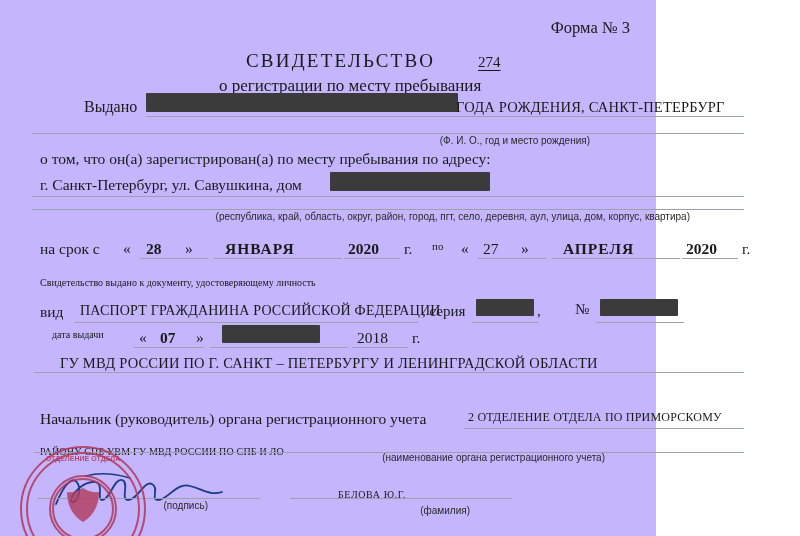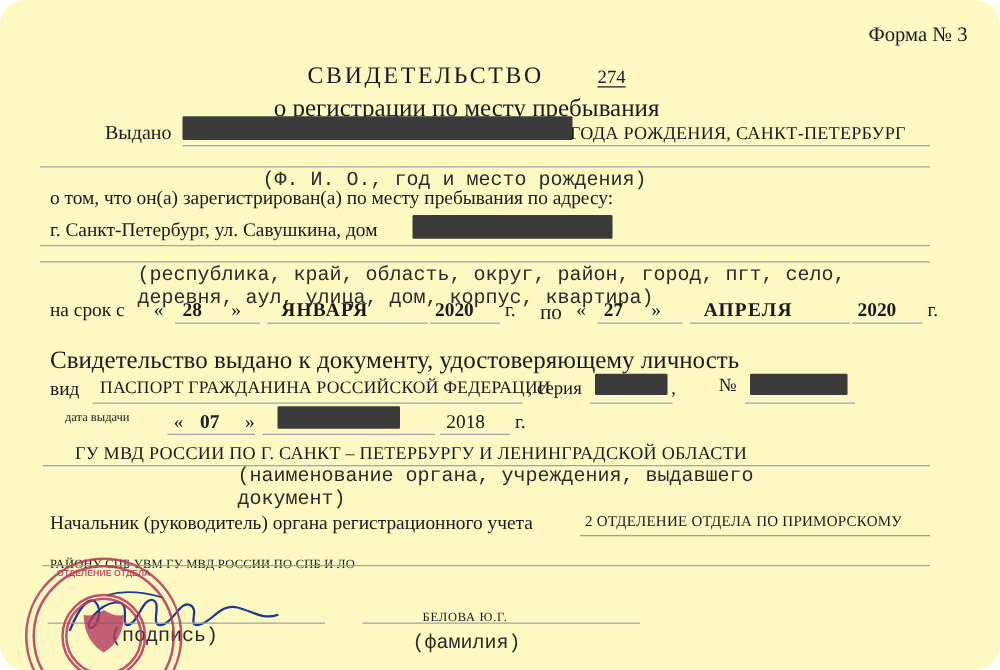--- a/index.html
+++ b/index.html
@@ -9,41 +9,40 @@
   }
   body {
     width: 800px;
     height: 536px;
     overflow: hidden;
     font-family: "Liberation Serif", serif;
     color: #1a1a1a;
   }
   .page {
     position: relative;
-    width: 800px;
+    width: 656px;
     height: 536px;
-    background: #fef9c3;
-    border-radius: 20px;
+    background: #c4b5fd;
   }
   .rule {
     position: absolute;
     border-bottom: 1px solid #9aa3ad;
     height: 0;
   }
   .redact {
     position: absolute;
     background: #3b3b3b;
     border-radius: 1px;
   }
   .cap {
     position: absolute;
-    font-size: 16px;
+    font-size: 10px;
     color: #2a2a2a;
-    text-align: left;
-    font-family: Liberation Mono, monospace;
+    text-align: right;
+    font-family: Liberation Sans, sans-serif;
   }
   .txt {
     position: absolute;
     white-space: nowrap;
     font-family: "Liberation Serif", serif;
   }
 
   
   #form-no {
     right: 26px; top: 18px;
@@ -56,21 +55,21 @@
     text-align: right;
   }
   #doc-number {
     left: 478px; top: 54px;
     font-size: 15px;
     text-decoration: underline;
     text-underline-offset: 3px;
   }
   #doc-subtitle {
     left: 219px; top: 76px;
-    font-size: 20px;
+    font-size: 17px;
   }
 
   #issued-label { left: 84px; top: 98px; font-size: 16px; }
   #issued-tail  { left: 456px; top: 99px; font-size: 14.5px; letter-spacing: .2px; }
   #redact-name  { left: 146px; top: 93px; width: 312px; height: 19px; }
 
   #cap-fio { left: 210px; top: 135px; width: 380px; }
 
   #line-about { left: 40px; top: 150px; font-size: 15.5px; }
   #line-addr  { left: 40px; top: 176px; font-size: 15.5px; }
@@ -78,29 +77,29 @@
 
   #cap-addr { left: 110px; top: 211px; width: 580px; }
 
   #term-pre   { left: 40px; top: 240px; font-size: 15.5px; }
   #term-d1    { left: 146px; top: 240px; font-size: 15.5px; font-weight: bold; }
   #term-q1a   { left: 123px; top: 240px; font-size: 15.5px; }
   #term-q1b   { left: 185px; top: 240px; font-size: 15.5px; }
   #term-m1    { left: 225px; top: 240px; font-size: 15.5px; font-weight: bold; letter-spacing: 1px; }
   #term-y1    { left: 348px; top: 240px; font-size: 15.5px; font-weight: bold; }
   #term-g1    { left: 404px; top: 240px; font-size: 15.5px; }
-  #term-po    { left: 432px; top: 240px; font-size: 17px; }
+  #term-po    { left: 432px; top: 240px; font-size: 11px; }
   #term-q2a   { left: 461px; top: 240px; font-size: 15.5px; }
-  #term-d2    { left: 483px; top: 240px; font-size: 15.5px; font-weight: bold; }
+  #term-d2    { left: 483px; top: 240px; font-size: 15.5px; font-weight: normal; }
   #term-q2b   { left: 521px; top: 240px; font-size: 15.5px; }
   #term-m2    { left: 563px; top: 240px; font-size: 15.5px; font-weight: bold; letter-spacing: 1px; }
   #term-y2    { left: 686px; top: 240px; font-size: 15.5px; font-weight: bold; }
   #term-g2    { left: 742px; top: 240px; font-size: 15.5px; }
 
-  #cert-issued { left: 40px; top: 277px; font-size: 20px; }
+  #cert-issued { left: 40px; top: 277px; font-size: 10px; }
 
   #vid-label  { left: 40px; top: 303px; font-size: 15.5px; }
   #vid-value  { left: 80px; top: 303px; font-size: 14px; letter-spacing: .2px; }
   #seriya-lab { left: 422px; top: 303px; font-size: 15px; }
   #redact-ser { left: 476px; top: 299px; width: 58px; height: 17px; }
   #comma-ser  { left: 537px; top: 303px; font-size: 15px; }
   #nomer-lab  { left: 575px; top: 301px; font-size: 15px; }
   #redact-num { left: 600px; top: 299px; width: 78px; height: 17px; }
 
   #date-label { left: 52px; top: 329px; font-size: 10px; }
@@ -203,27 +202,27 @@
   <div class="txt" id="date-q2">»</div>
   <div class="redact" id="redact-mon"></div>
   <div class="txt" id="date-y">2018</div>
   <div class="txt" id="date-g">г.</div>
   <div class="rule" style="left:134px; top:347px; width:70px;"></div>
   <div class="rule" style="left:210px; top:347px; width:138px;"></div>
   <div class="rule" style="left:352px; top:347px; width:56px;"></div>
 
   <div class="txt" id="organ-line">ГУ  МВД  РОССИИ  ПО  Г. САНКТ – ПЕТЕРБУРГУ  И  ЛЕНИНГРАДСКОЙ ОБЛАСТИ</div>
   <div class="rule" style="left:34px; top:372px; width:710px;"></div>
-  <div class="cap" id="cap-organ">(наименование органа, учреждения, выдавшего документ)</div>
 
   <div class="txt" id="chief-label">Начальник (руководитель) органа регистрационного учета</div>
   <div class="txt" id="chief-val1">2 ОТДЕЛЕНИЕ ОТДЕЛА  ПО ПРИМОРСКОМУ</div>
   <div class="rule" style="left:464px; top:428px; width:280px;"></div>
   <div class="txt" id="chief-val2">РАЙОНУ СПБ УВМ  ГУ  МВД РОССИИ  ПО СПБ  И  ЛО</div>
   <div class="rule" style="left:34px; top:452px; width:710px;"></div>
+  <div class="cap" id="cap-organ2">(наименование органа регистрационного учета)</div>
 
   <svg id="signature" viewBox="0 0 175 42">
     <path d="M4,34 C14,10 22,6 26,14 C30,22 24,34 20,32 C16,30 26,14 40,12 C54,10 44,30 50,30 C58,30 62,8 70,10 C78,12 68,30 76,30 C86,30 92,10 100,14 C108,18 98,30 106,30 C116,30 124,12 138,16 C150,19 158,26 170,22" fill="none" stroke="#1b3a8a" stroke-width="1.8" stroke-linecap="round"></path>
     <path d="M34,6 C48,2 64,4 78,8" fill="none" stroke="#1b3a8a" stroke-width="1.4" stroke-linecap="round"></path>
   </svg>
   <div class="rule" style="left:38px; top:498px; width:222px;"></div>
   <div class="cap" id="cap-podpis">(подпись)</div>
 
   <div class="txt" id="family-name">БЕЛОВА Ю.Г.</div>
   <div class="rule" style="left:290px; top:498px; width:222px;"></div>

